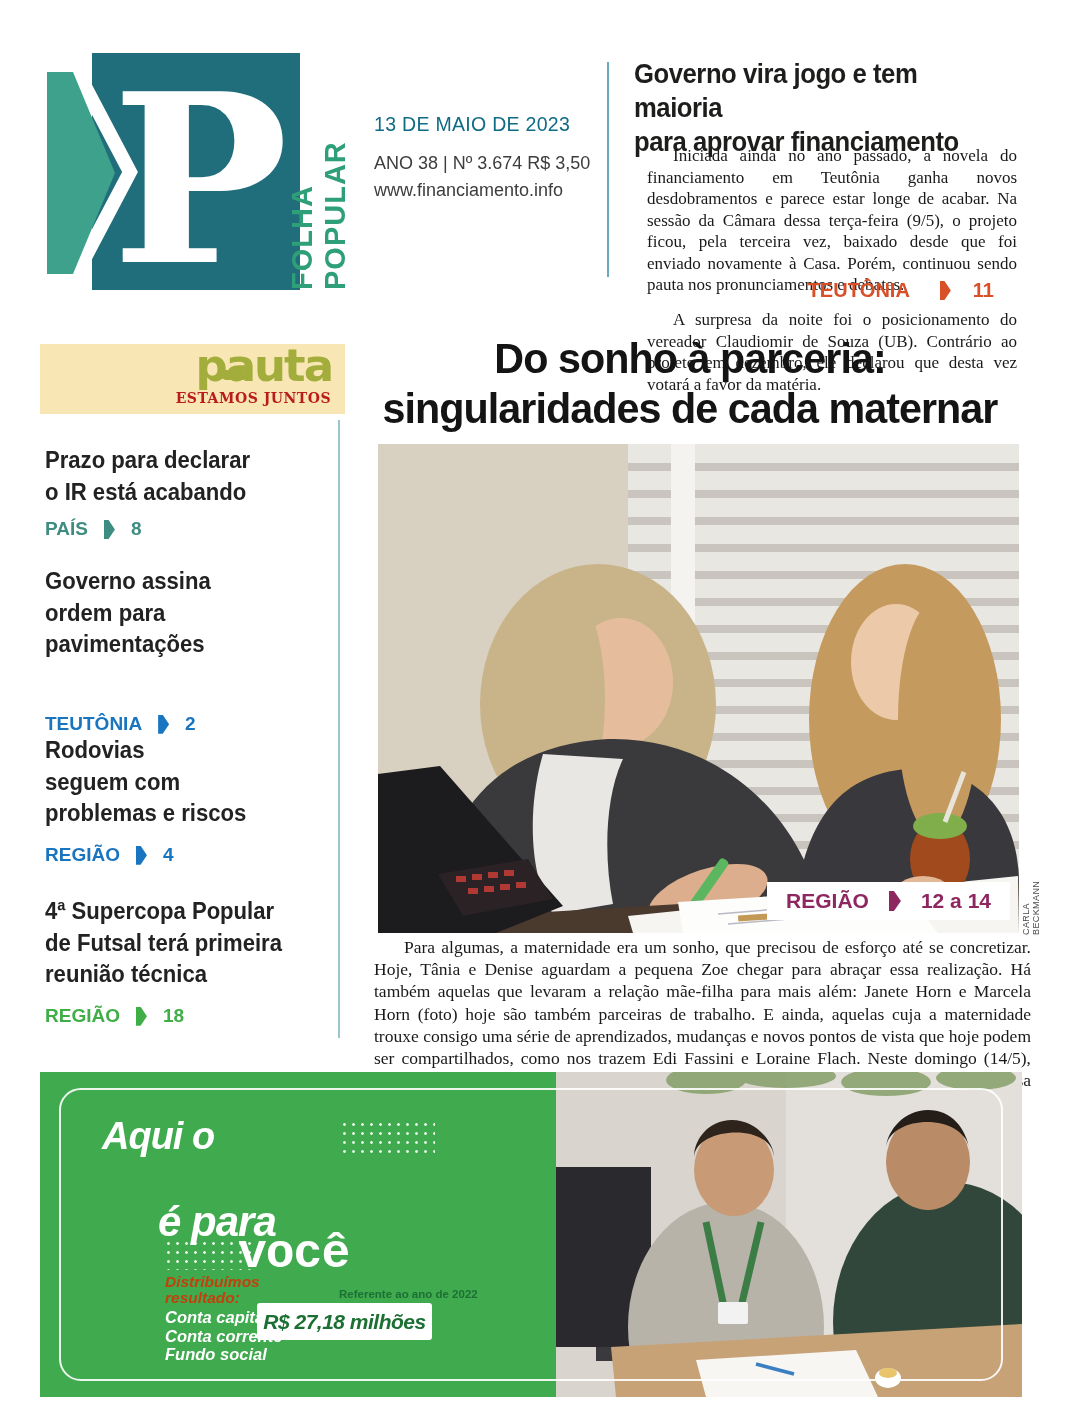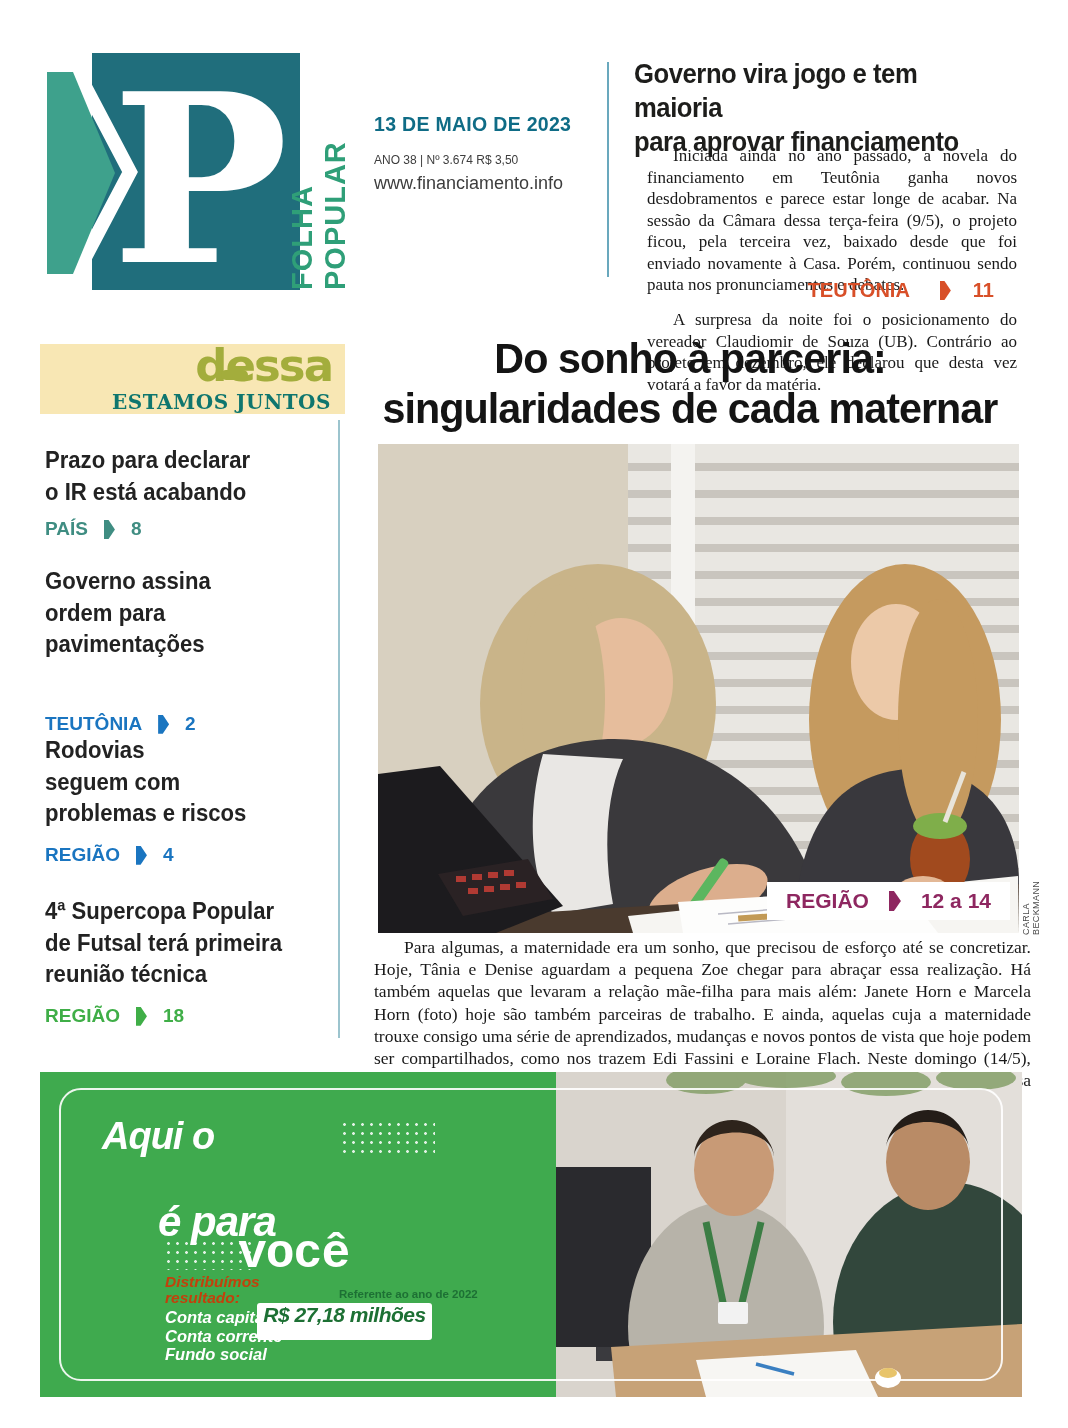--- a/index.html
+++ b/index.html
@@ -7,22 +7,22 @@
         font-family:"Liberation Sans",sans-serif;color:#1c1c1a;}
   .abs{position:absolute;}
   .preline{white-space:pre-line;}
 
   
   .logo-svg{left:42px;top:50px;width:262px;height:240px;}
   .vertical-title{left:299px;top:52px;width:40px;height:238px;display:flex;align-items:center;justify-content:center;
         writing-mode:vertical-rl;transform:rotate(180deg);font-weight:bold;font-size:29px;letter-spacing:1px;color:#2f9f78;}
   .dateblock{left:374px;top:108px;width:230px;}
   .day{font-size:25px;font-weight:bold;color:#0f6c86;letter-spacing:.5px;}
-  .date{font-size:19.5px;font-weight:bold;color:#0f6c86;margin-top:5px;letter-spacing:.3px;}
-  .edition{font-size:12px;color:#3d3d3d;margin-top:17px;}
+  .date{font-size:19.5px;font-weight:normal;color:#0f6c86;margin-top:5px;letter-spacing:.3px;}
+  .edition{font-size:18px;color:#3d3d3d;margin-top:17px;}
   .website{font-size:18px;color:#3d3d3d;margin-top:6px;}
   .vdiv1{left:607px;top:62px;width:2px;height:215px;background:#69a8bd;}
   .vdiv2{left:338px;top:420px;width:2px;height:618px;background:#9cc4ce;}
 
   
   .h-top{left:634px;top:56px;width:400px;font-weight:bold;font-size:28.5px;line-height:1.2;
          letter-spacing:-.5px;transform:scaleX(.9);transform-origin:left top;color:#1d1d1b;}
   .topstory-body{left:634px;top:132px;width:396px;}
   .serif{font-family:"Liberation Serif",serif;font-size:17px;line-height:1.27;text-align:justify;color:#191919;}
   .topstory-body p{margin:13px;text-indent:26px;}
@@ -30,21 +30,21 @@
   .tag .arrow{display:inline-block;width:11px;height:19px;clip-path:polygon(0 0,42% 0,100% 50%,42% 100%,0 100%);}
   .tag-top{left:634px;top:279px;width:360px;justify-content:flex-end;font-size:20px;}
   .tag-top .arrow{margin:0 22px 0 30px;}
 
   
   .coopop{left:40px;top:344px;width:305px;height:70px;background:#f8e7b4;}
   .coopop-brand{position:absolute;right:13px;top:-1px;font-family:"DejaVu Sans",sans-serif;font-weight:bold;
         font-size:45px;letter-spacing:-2px;color:#a3ad3c;line-height:1;}
   .coopop-link{position:absolute;right:97px;top:26px;width:27px;height:10px;border-radius:5px;background:#a3ad3c;}
   .coopop-slogan{position:absolute;right:14px;top:46px;font-family:"DejaVu Serif",serif;font-weight:bold;
-        font-size:20px;letter-spacing:.5px;color:#0f766e;}
+        font-size:14px;letter-spacing:.5px;color:#b91c1c;}
 
   
   .story{left:45px;width:300px;}
   .story-title{font-weight:bold;font-size:23.5px;line-height:1.35;color:#222;
         transform:scaleX(.94);transform-origin:left top;}
   .story .tag{font-size:19px;gap:0;}
   .story .tag .arrow{margin:0 16px;}
   .s1{top:445px;} .s1 .tag{margin-top:10px;}
   .s2{top:566px;} .s2 .tag{margin-top:52px;}
   .s3{top:735px;} .s3 .tag{margin-top:14px;}
@@ -78,21 +78,21 @@
   .dots{position:absolute;background-image:radial-gradient(rgba(255,255,255,.85) 1.3px,transparent 1.5px);
         background-size:9px 9px;}
   .dotsA{left:300px;top:48px;width:95px;height:35px;}
   .dotsB{left:124px;top:167px;width:90px;height:31px;}
   .sic-dist{position:absolute;left:125px;top:202px;font-style:italic;font-weight:bold;font-size:15.5px;
         line-height:1.06;color:#c2410c;white-space:pre-line;}
   .sic-items{position:absolute;left:125px;top:236px;font-style:italic;font-weight:bold;font-size:16.5px;
         line-height:1.13;color:#fff;}
   .sic-ref{position:absolute;left:299px;top:216px;font-weight:bold;font-size:11.5px;color:#1d7034;}
   .sic-amountbox{position:absolute;left:217px;top:231px;width:175px;height:37px;background:#fff;border-radius:3px;
-        display:flex;align-items:flex-start;justify-content:center;}
+        display:flex;align-items:center;justify-content:center;}
   .sic-amount{font-style:italic;font-weight:bold;font-size:21px;color:#1d7034;letter-spacing:-.5px;}
 </style>
 </head>
 <body>
 
 <div class="page">
 
   <svg class="abs logo-svg" viewBox="0 0 262 240">
     <rect x="50" y="3" width="208" height="237" fill="#206e7c"></rect>
     <path d="M28,8 L88,122 L28,236" fill="none" stroke="#ffffff" stroke-width="14"></path>
@@ -115,21 +115,21 @@
     <p>Iniciada ainda no ano passado, a novela do financiamento em Teutônia ganha novos desdobramentos e parece estar longe de acabar. Na sessão da Câmara dessa terça-feira (9/5), o projeto ficou, pela terceira vez, baixado desde que foi enviado novamente à Casa. Porém, continuou sendo pauta nos pronunciamentos e debates.</p>
     <p>A surpresa da noite foi o posicionamento do vereador Claudiomir de Souza (UB). Contrário ao projeto em dezembro, ele declarou que desta vez votará a favor da matéria.</p>
   </div>
   <div class="abs tag tag-top">
     <span style="color: rgb(216, 79, 40);">TEUTÔNIA</span>
     <span class="arrow" style="background-color: rgb(216, 79, 40);"></span>
     <span style="color: rgb(216, 79, 40);">11</span>
   </div>
 
   <div class="abs coopop">
-    <div class="coopop-brand">dessa</div>
+    <div class="coopop-brand">pauta</div>
     <div class="coopop-link"></div>
     <div class="coopop-slogan">ESTAMOS JUNTOS</div>
   </div>
 
   <div class="abs vdiv2"></div>
 
   <div class="abs story s1">
     <div class="story-title preline">Prazo para declarar
 o IR está acabando</div>
     <div class="tag">

